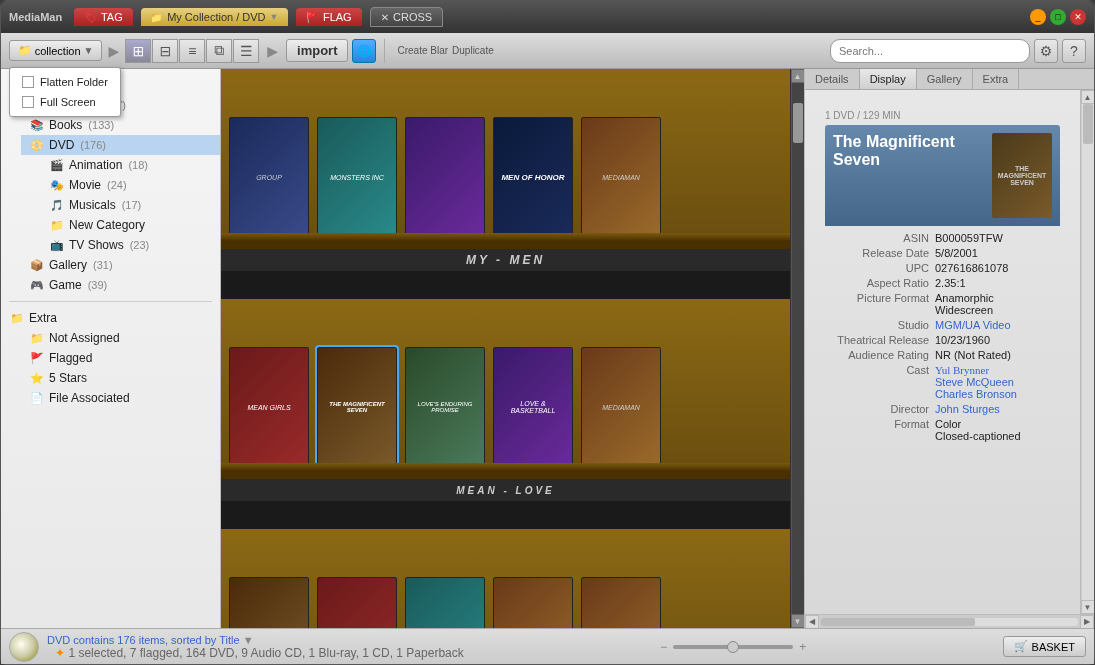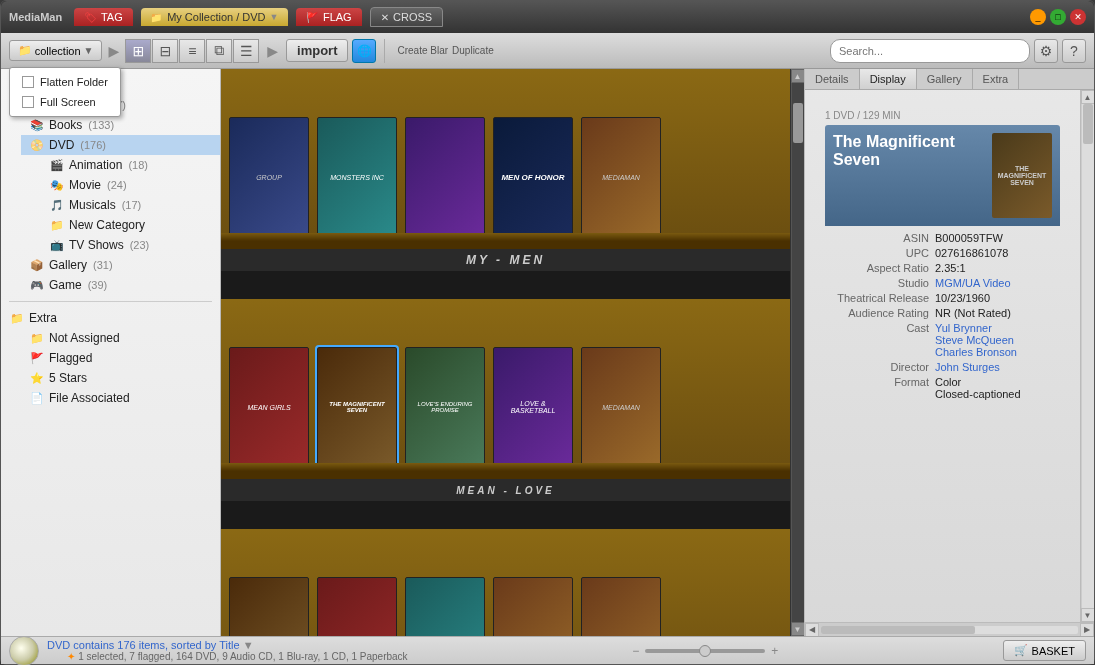--- a/index.html
+++ b/index.html
@@ -78,25 +78,25 @@
     .detail-content { flex: 1; overflow-y: auto; padding: 20px; }
     .detail-movie-header { background: linear-gradient(to bottom, #6688aa, #446688); padding: 8px; color: white; font-size: 16px; font-weight: bold; border-radius: 3px 3px 0 0; display: flex; align-items: flex-start; gap: 8px; margin-bottom: 4px; }
     .detail-thumb { width: 60px; height: 85px; flex-shrink: 0; }
     .detail-meta-label { font-size: 10px; color: #888; margin-bottom: 4px; }
     .detail-row { display: flex; margin-bottom: 3px; font-size: 11px; }
     .detail-key { width: 110px; text-align: right; color: #666; padding-right: 6px; flex-shrink: 0; }
     .detail-val { color: #222; flex: 1; }
     .detail-val.link { color: #3366cc; cursor: pointer; }
 
     
-    .statusbar { background: linear-gradient(to bottom, #ddd, #ccc); height: 28px; border-top: 1px solid #aaa; display: flex; align-items: center; padding: 0 8px; gap: 8px; }
+    .statusbar { background: linear-gradient(to bottom, #ddd, #ccc); height: 36px; border-top: 1px solid #aaa; display: flex; align-items: center; padding: 0 8px; gap: 8px; }
     .status-disc { width: 30px; height: 30px; border-radius: 50%; background: radial-gradient(circle at 40% 40%, #ffe, #cca, #880); border: 1px solid #aaa; flex-shrink: 0; }
     .status-text { color: #333; font-size: 11px; }
     .status-text span { color: #3366cc; }
-    .status-sub { color: #666; font-size: 10px; margin-left: 20px; }
+    .status-sub { color: #666; font-size: 12px; margin-left: 8px; }
     .basket-btn { margin-left: auto; background: linear-gradient(to bottom, #eee, #ccc); border: 1px solid #999; border-radius: 3px; padding: 3px 10px; font-size: 11px; cursor: pointer; display: flex; align-items: center; gap: 4px; }
     .slider { -webkit-appearance: none; width: 120px; height: 4px; background: #999; border-radius: 2px; outline: none; }
     .slider::-webkit-slider-thumb { -webkit-appearance: none; width: 12px; height: 12px; background: #ccc; border-radius: 50%; border: 1px solid #888; cursor: pointer; }
 
     
     .cover-blue { background: linear-gradient(135deg, #1a3a6a, #2a5a9a); }
     .cover-red { background: linear-gradient(135deg, #6a1a1a, #9a2a2a); }
     .cover-purple { background: linear-gradient(135deg, #3a1a6a, #6a2a9a); }
     .cover-orange { background: linear-gradient(135deg, #6a3a1a, #9a6a2a); }
     .cover-teal { background: linear-gradient(135deg, #1a5a5a, #2a8a8a); }
@@ -378,43 +378,51 @@
               <div style="font-size:7px;color:#ccc;text-align:center;padding:2px;">THE MAGNIFICENT SEVEN</div>
             </div>
           </div>
 
           <div style="margin-top:6px;">
             <div class="detail-row">
               <span class="detail-key">ASIN</span>
               <span class="detail-val">B000059TFW</span>
             </div>
             <div class="detail-row">
+              <span class="detail-key">Release Date</span>
+              <span class="detail-val">5/8/2001</span>
+            </div>
+            <div class="detail-row">
               <span class="detail-key">UPC</span>
               <span class="detail-val">027616861078</span>
             </div>
             <div class="detail-row">
               <span class="detail-key">Aspect Ratio</span>
               <span class="detail-val">2.35:1</span>
             </div>
             <div class="detail-row">
+              <span class="detail-key">Picture Format</span>
+              <span class="detail-val">Anamorphic<br>Widescreen</span>
+            </div>
+            <div class="detail-row">
               <span class="detail-key">Studio</span>
               <span class="detail-val link">MGM/UA Video</span>
             </div>
             <div class="detail-row">
               <span class="detail-key">Theatrical Release</span>
               <span class="detail-val">10/23/1960</span>
             </div>
             <div class="detail-row">
               <span class="detail-key">Audience Rating</span>
               <span class="detail-val">NR (Not Rated)</span>
             </div>
             <div class="detail-row">
               <span class="detail-key">Cast</span>
               <span class="detail-val">
-                <span class="cast-link" style="color:#3366cc;display:block;">Yul Brynner</span>
+                <span class="cast-link" style="color:#3366cc;display:block;font-family:Liberation Serif, serif;">Yul Brynner</span>
                 <span class="cast-link" style="color:#3366cc;display:block;">Steve McQueen</span>
                 <span class="cast-link" style="color:#3366cc;display:block;">Charles Bronson</span>
               </span>
             </div>
             <div class="detail-row">
               <span class="detail-key">Director</span>
               <span class="detail-val link">John Sturges</span>
             </div>
             <div class="detail-row">
               <span class="detail-key">Format</span>

